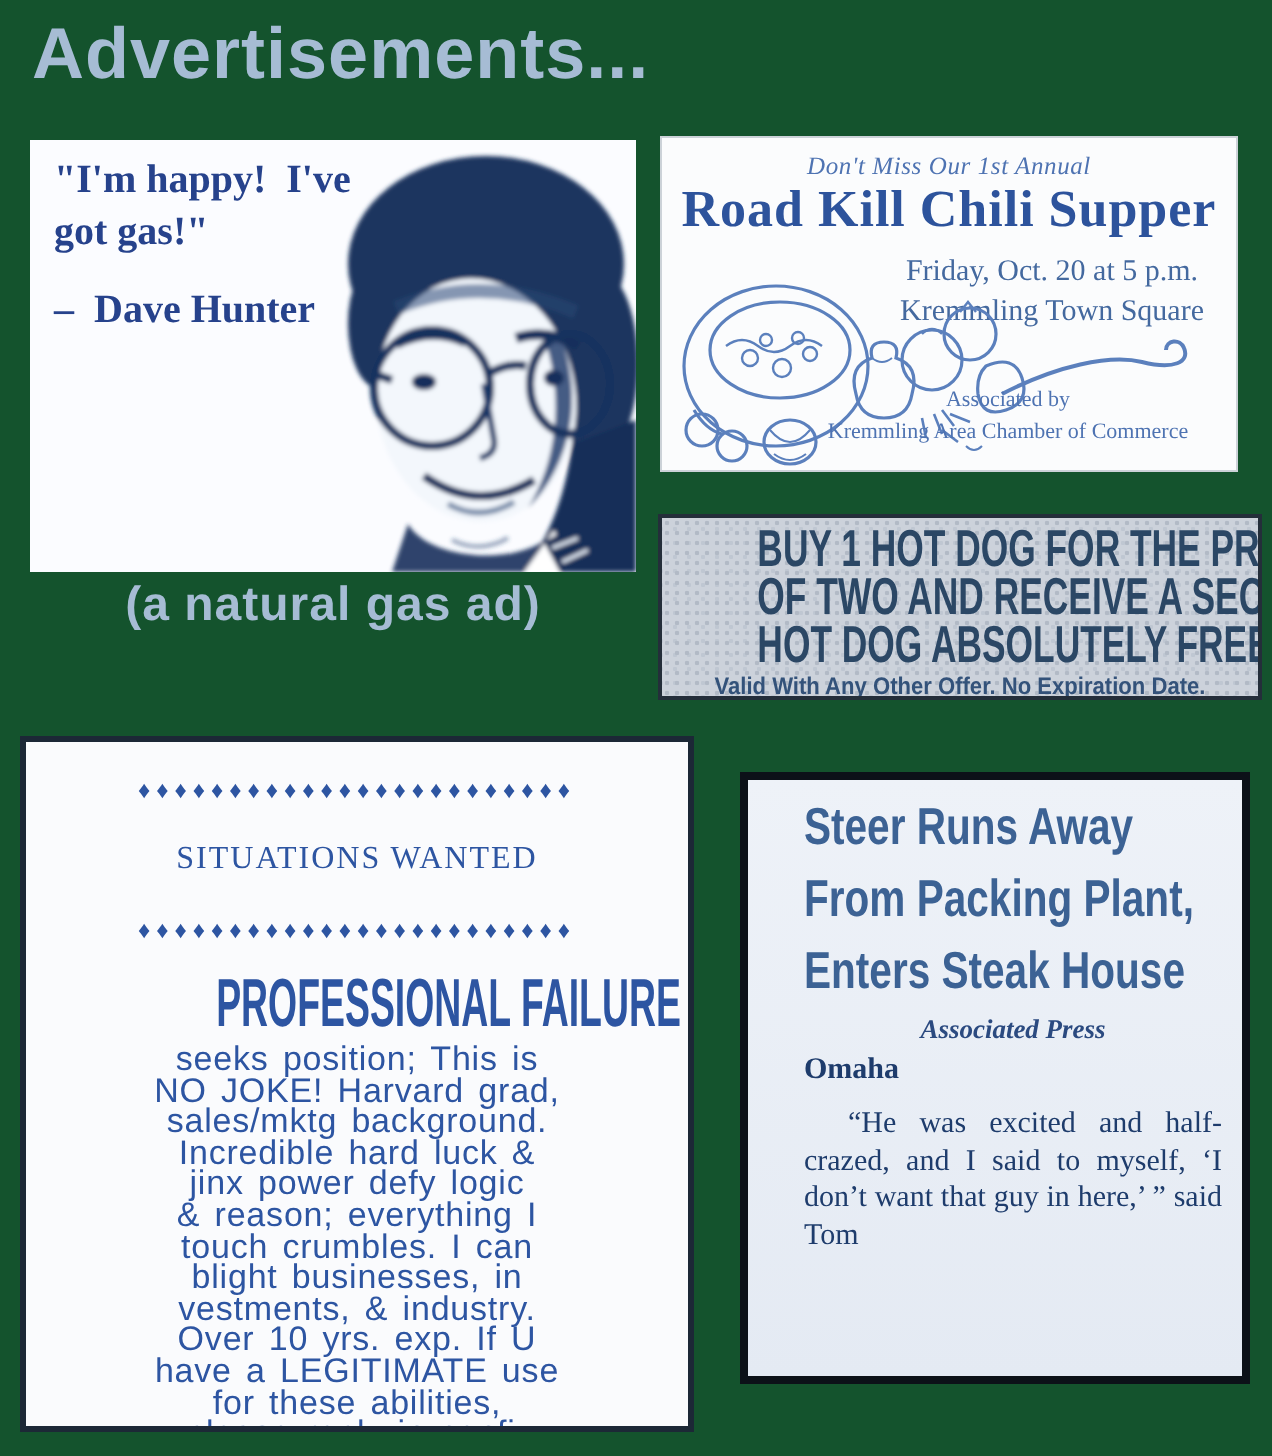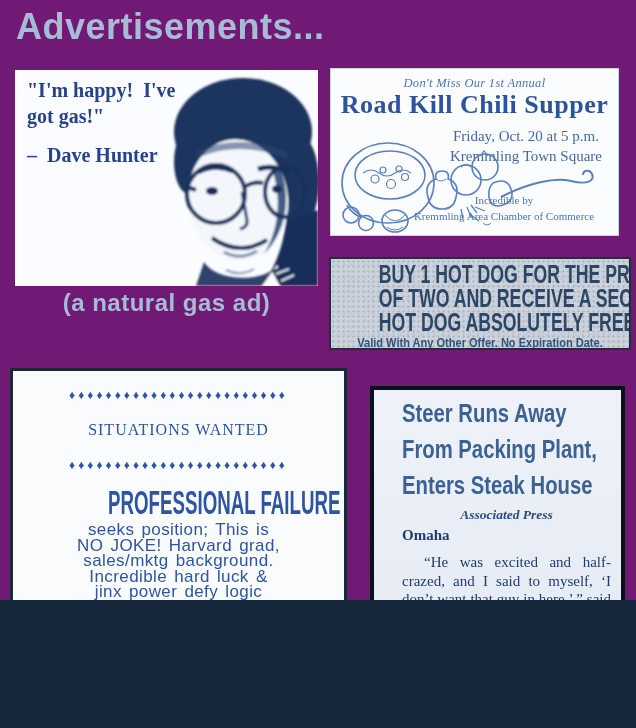--- a/index.html
+++ b/index.html
@@ -1,18 +1,18 @@
 <!DOCTYPE html>
 <html><head>
 <meta charset="utf-8">
 <style>
   html,body{margin:0;padding:0;background:#16293c;}
   #stage{
-    position:relative;width:636px;height:600px;overflow:hidden;
-    background:#701a75;
+    position:relative;width:636px;height:728px;overflow:hidden;
+    background:#14532d;
     font-family:"Liberation Sans",sans-serif;
   }
   .abs{position:absolute;}
   .pre{white-space:pre;}
   .prelines{white-space:pre-line;}
 
   
   #page-title{
     left:16px;top:6px;width:600px;
     font-size:36px;font-weight:bold;letter-spacing:.5px;
@@ -217,21 +217,21 @@
         <path d="M128,32 q5,-5 10,0" stroke-width="1.2"></path>
         <circle cx="152" cy="32" r="13"></circle>
         <path d="M147,21 l4,-5 l4,5" stroke-width="1.2"></path>
         <path d="M160,48 q14,-6 18,6 q4,12 -8,16 q-12,4 -14,-8 q-1,-9 4,-14 Z"></path>
         <path d="M138,70 l6,8 m-10,-6 l4,10 m-10,-8 l2,10 m8,-4 l8,6 m-4,-14 l10,4" stroke-width="1.3"></path>
         <path d="M150,88 q4,4 8,0" stroke-width="1"></path>
         <path d="M168,62 C 195,48 222,42 238,46 C 254,50 262,46 259,39 C 257,34 250,35 250,40" stroke-width="2"></path>
       </g>
     </svg>
     <div id="chili-sponsor" class="abs">
-      <div>Incredible by</div>
+      <div>Associated by</div>
       <div>Kremmling Area Chamber of Commerce</div>
     </div>
   </div>
 
   <div id="hotdog-ad" class="abs">
     <div id="hotdog-lines">
       <div class="hd-line">BUY 1 HOT DOG FOR THE PRICE</div>
       <div class="hd-line">OF TWO AND RECEIVE A SECOND</div>
       <div class="hd-line">HOT DOG ABSOLUTELY FREE!</div>
     </div>

